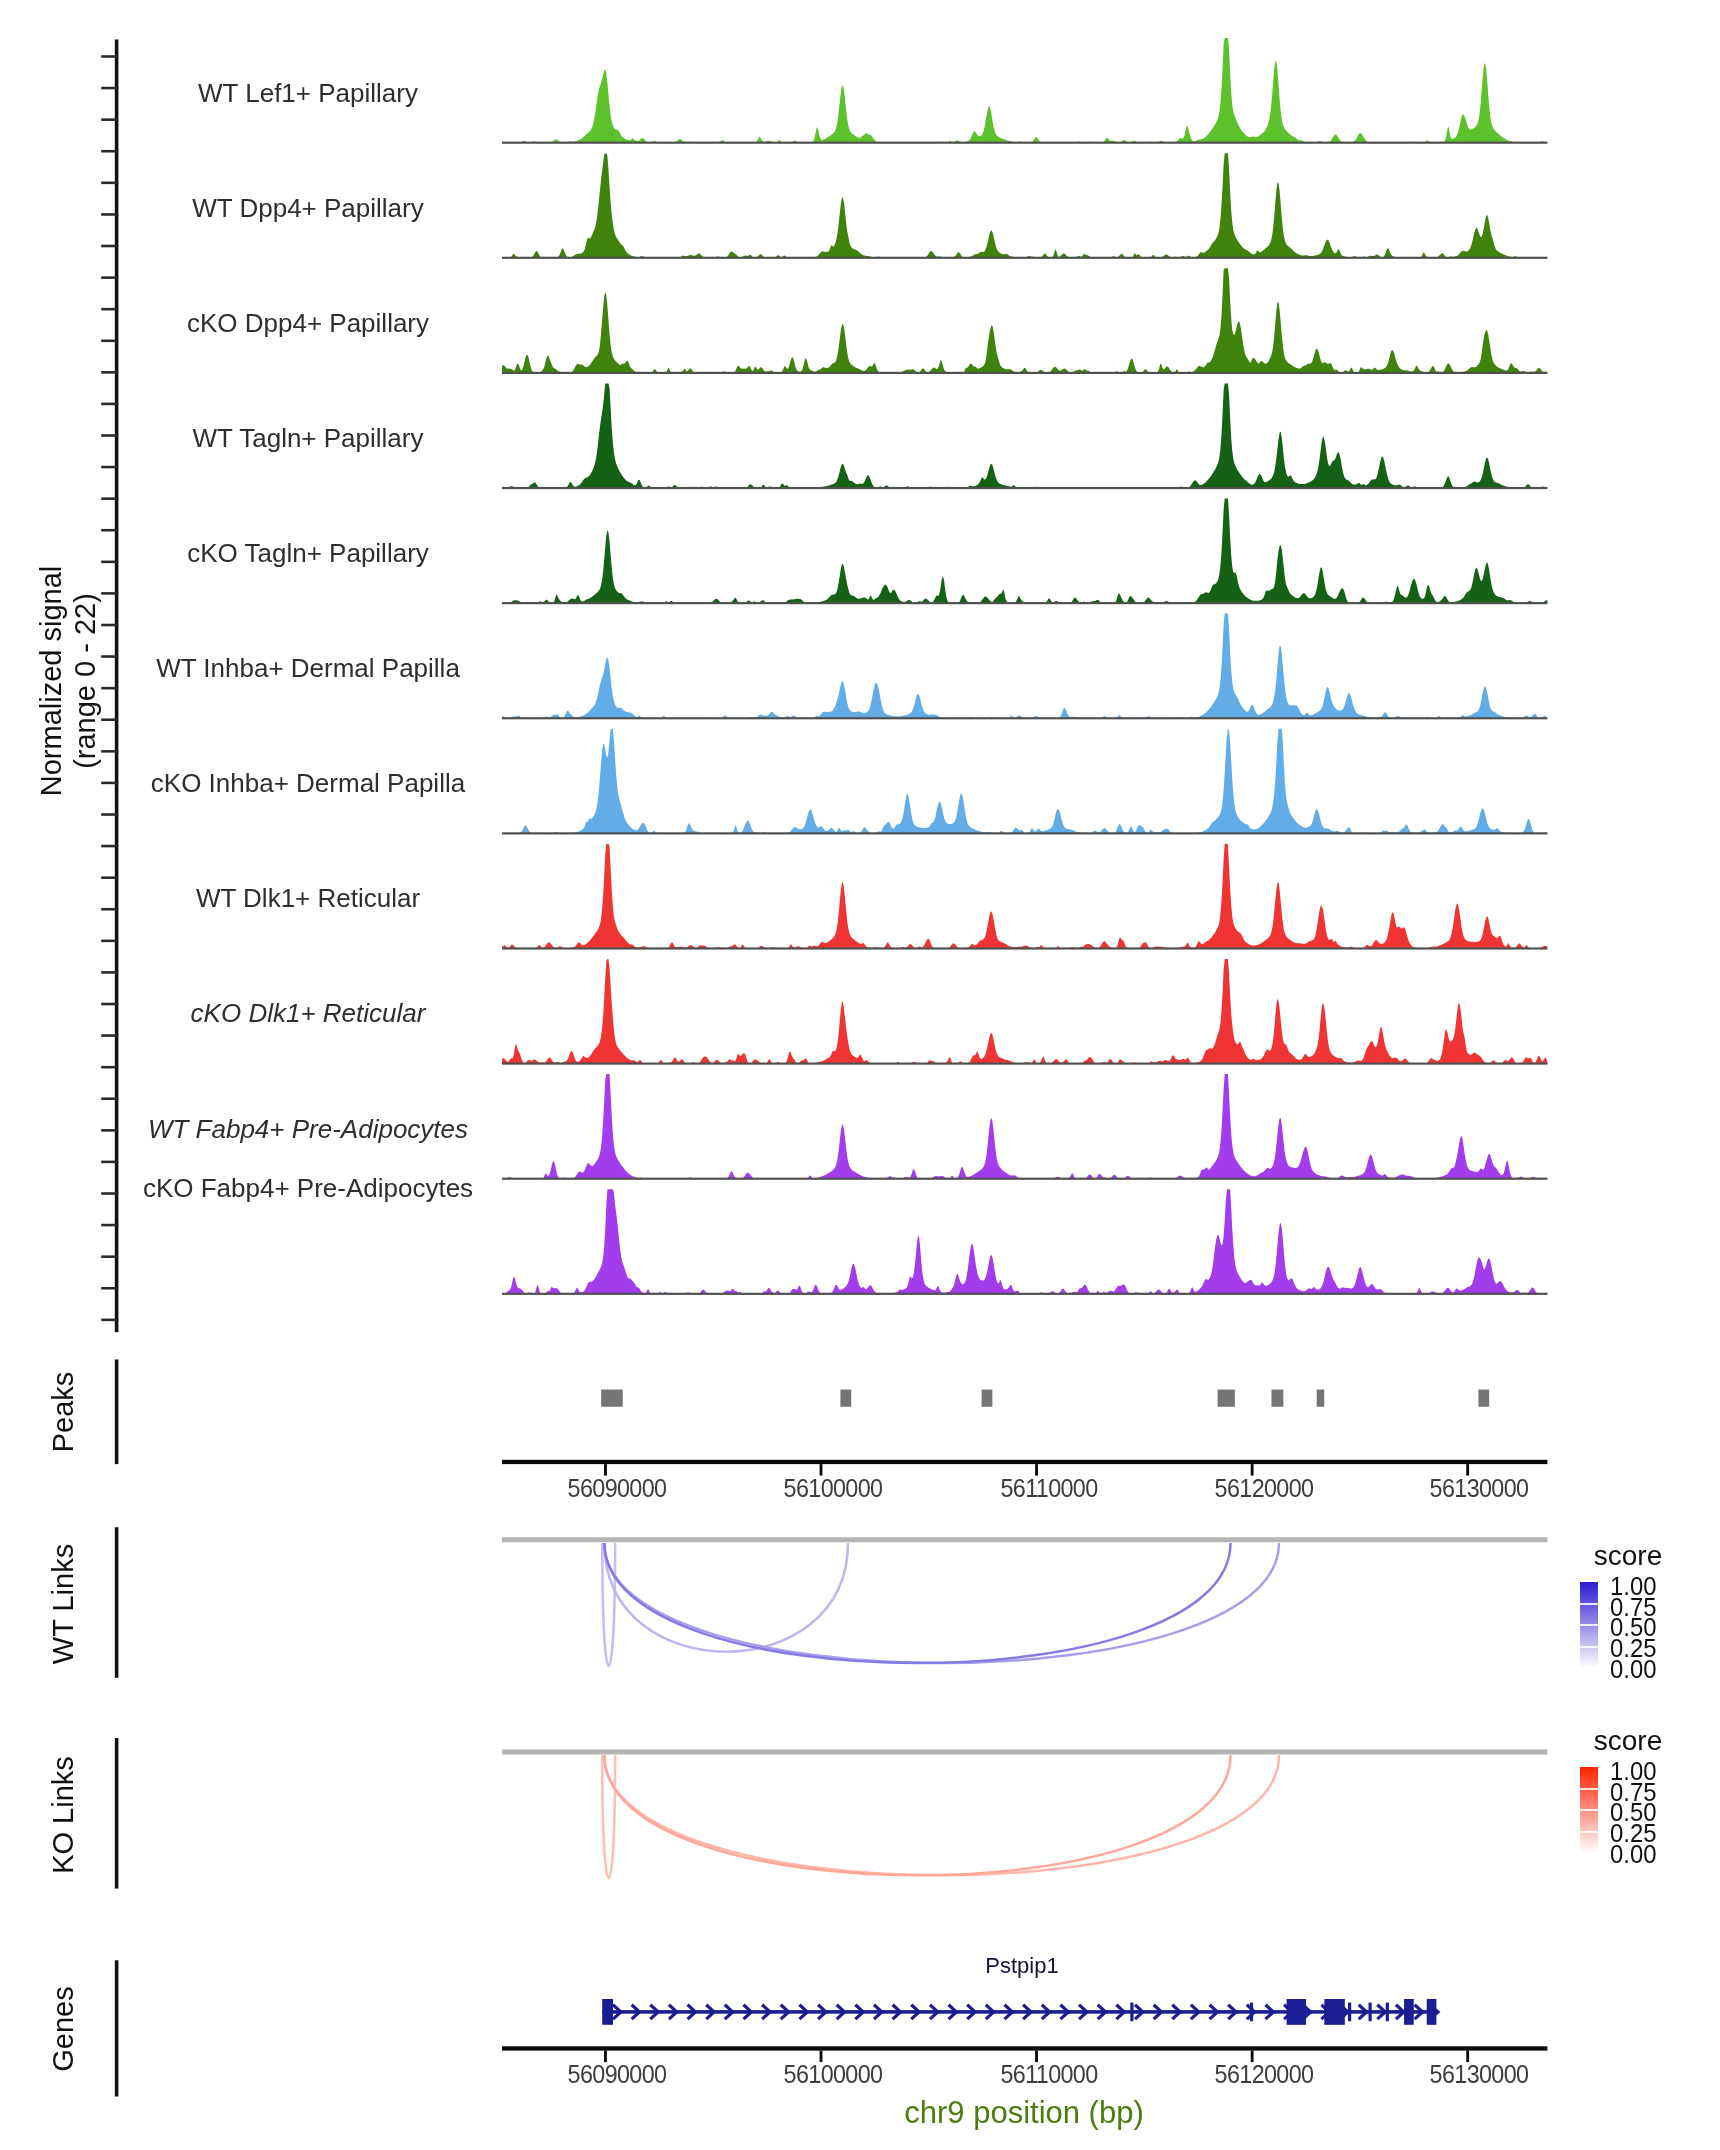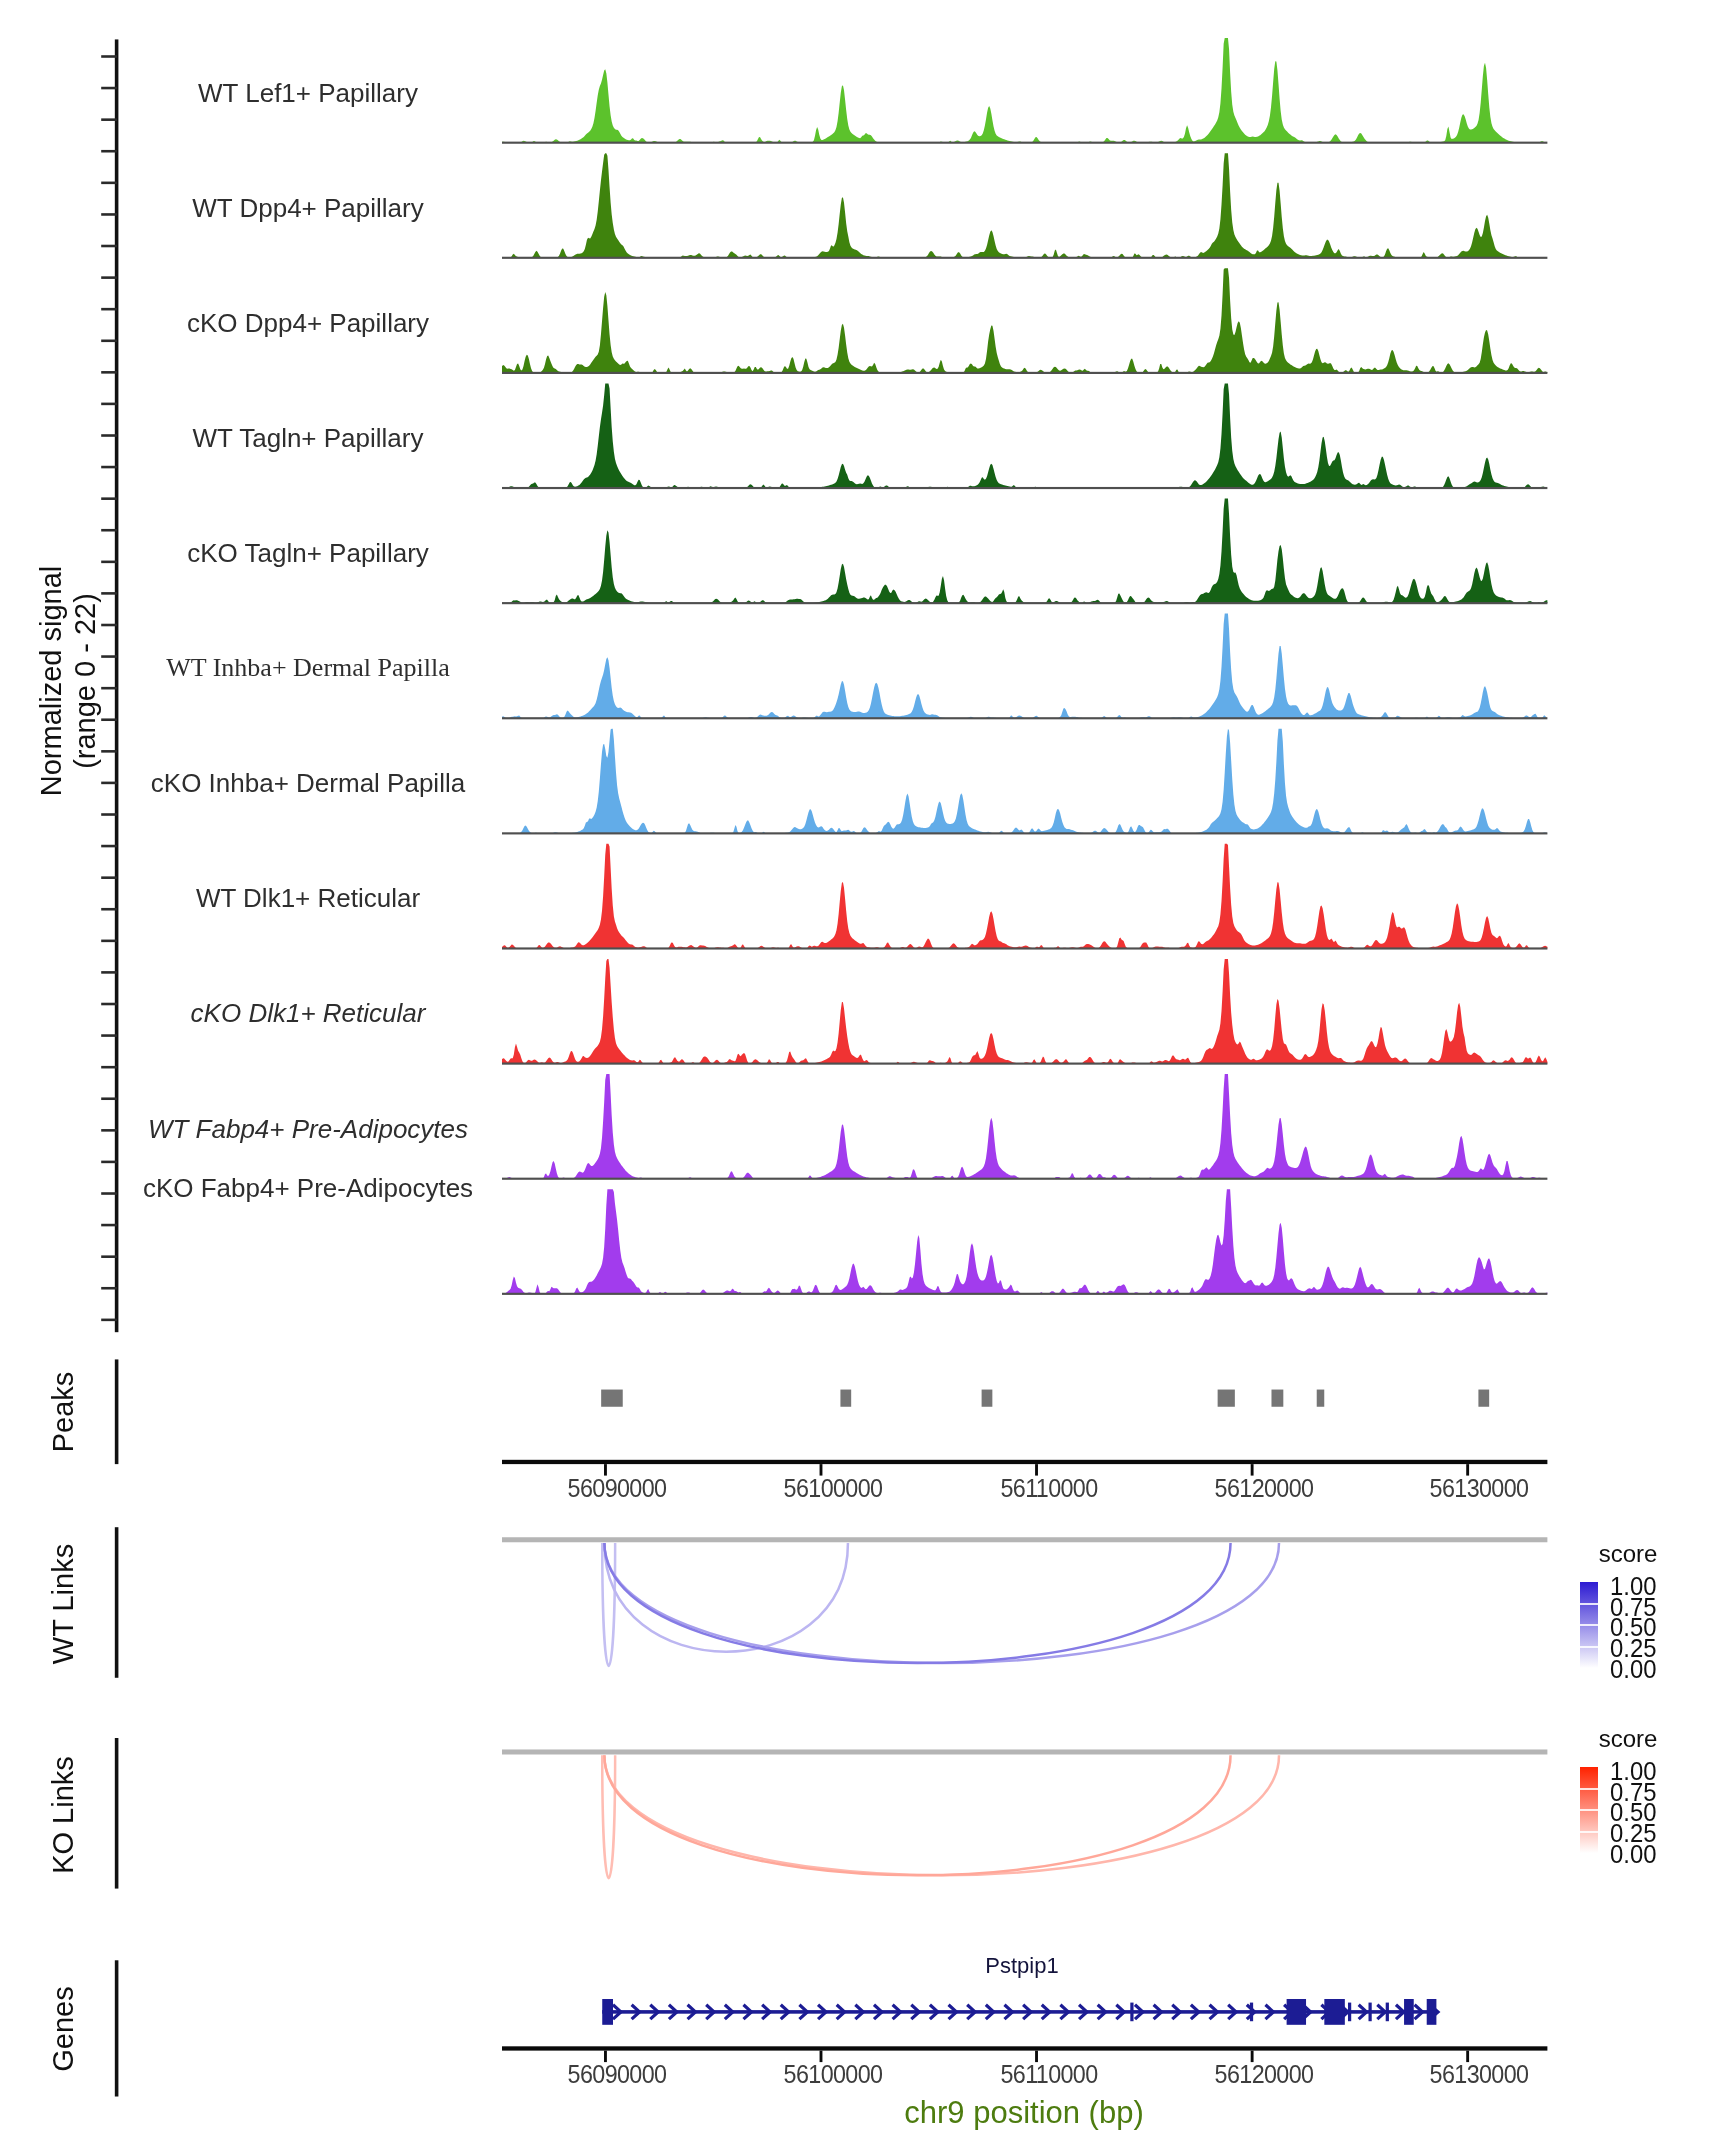--- a/index.html
+++ b/index.html
@@ -14,21 +14,21 @@
   #ylab{position:absolute;left:68px;top:681px;transform:translate(-50%,-50%) rotate(-90deg);
        font-size:29px;color:#111;text-align:center;line-height:34px;white-space:nowrap}
   .axis-labels{position:absolute;left:12px;top:0;height:30px;width:1682px}
   .axis-labels span{position:absolute;width:186px;margin-left:-93px;text-align:center;
        font-size:26.5px;color:#3d3d3d;letter-spacing:-0.7px;transform:scaleX(.88);display:inline-block}
   #xtitle{position:absolute;left:809px;top:2095px;width:430px;text-align:center;
        font-size:31px;color:#4d7c0f}
   .legend{position:absolute;width:122px;height:186px}
   #legend-wt{left:1574px;top:1540px}
   #legend-ko{left:1574px;top:1725px}
-  .legend-title{position:absolute;left:0;top:0;width:108px;text-align:center;font-size:24px;color:#111}
+  .legend-title{position:absolute;left:0;top:0;width:108px;text-align:center;font-size:28px;color:#111}
   .legend-bar{position:absolute;left:5.7px;top:42px;width:18px;height:86px}
   .legend-bar i{position:absolute;left:0;width:100%;height:2.2px;background:rgba(255,255,255,.85)}
   .legend-bar i.t1{top:21px}.legend-bar i.t2{top:42px}.legend-bar i.t3{top:64px}
   .legend-ticks span{position:absolute;left:36px;width:86px;height:21px;line-height:21px;
        font-size:26.5px;color:#111;transform:scaleX(.9);transform-origin:left center;display:inline-block}
   #gene-name{position:absolute;left:943px;top:1953px;width:158px;text-align:center;
        font-size:22px;color:#14143c}
 </style>
 </head>
 <body>
@@ -192,21 +192,21 @@
   <div class="rot" style="left:63px;top:1604px">WT Links</div>
   <div class="rot" style="left:63px;top:1815px">KO Links</div>
   <div class="rot" style="left:63px;top:2029px">Genes</div>
 
   <div id="track-labels">
       <div class="track-label" style="top: 77px;">WT Lef1+ Papillary</div>
       <div class="track-label" style="top: 192px;">WT Dpp4+ Papillary</div>
       <div class="track-label" style="top: 307px;">cKO Dpp4+ Papillary</div>
       <div class="track-label" style="top: 422px;">WT Tagln+ Papillary</div>
       <div class="track-label" style="top: 537px;">cKO Tagln+ Papillary</div>
-      <div class="track-label" style="top: 652px; font-family: Liberation Serif, serif;">WT Inhba+ Dermal Papilla</div>
+      <div class="track-label" style="top: 652px;">WT Inhba+ Dermal Papilla</div>
       <div class="track-label" style="top: 767px;">cKO Inhba+ Dermal Papilla</div>
       <div class="track-label" style="top: 882px;">WT Dlk1+ Reticular</div>
       <div class="track-label" style="top: 997px; font-style: italic;">cKO Dlk1+ Reticular</div>
       <div class="track-label" style="top: 1113px; font-style: italic;">WT Fabp4+ Pre-Adipocytes</div>
       <div class="track-label" style="top: 1172px;">cKO Fabp4+ Pre-Adipocytes</div>
     </div>
 
   <div id="axis1-labels" class="axis-labels" style="top:1473px">
       <span style="left: 605px;">56090000</span>
       <span style="left: 821px;">56100000</span>

